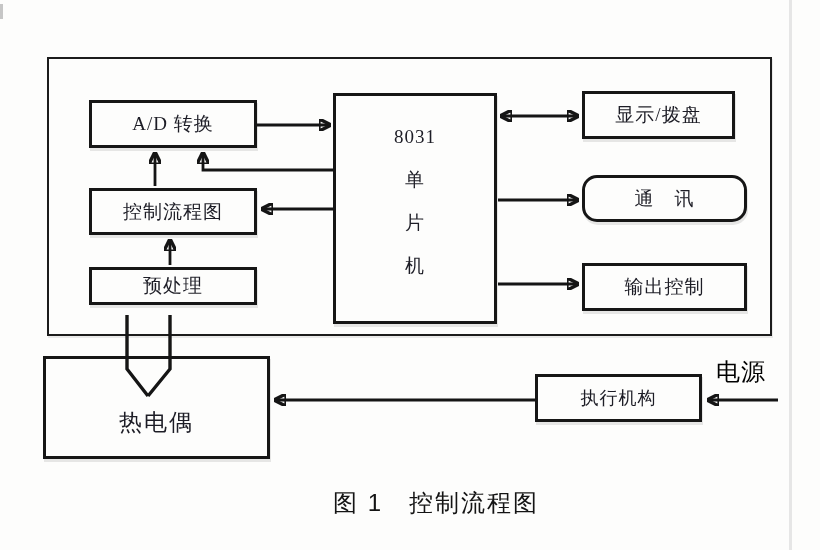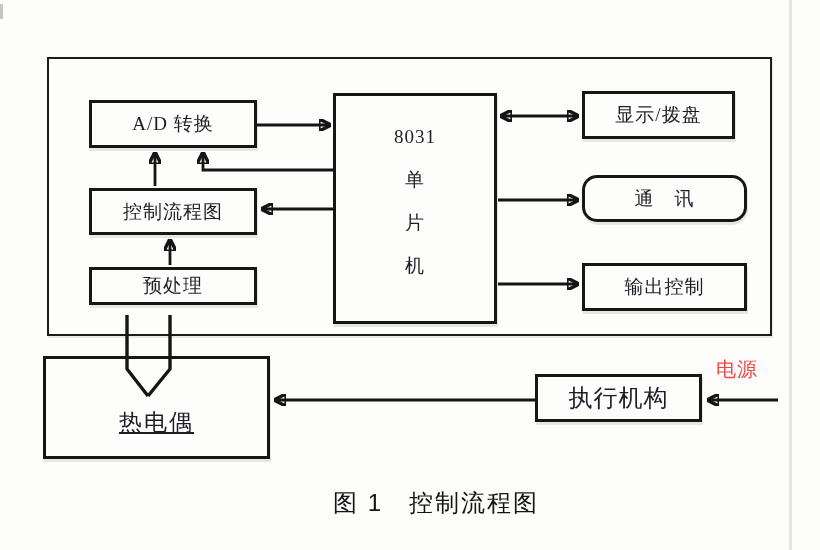--- a/index.html
+++ b/index.html
@@ -39,29 +39,29 @@
   .b-ad       { left: 89px;  top: 100px; width: 168px; height: 48px; text-align: right; }
   .b-amp      { left: 89px;  top: 188px; width: 168px; height: 47px; }
   .b-pre      { left: 89px;  top: 267px; width: 168px; height: 38px; }
   .b-mcu      { left: 333px; top: 93px;  width: 164px; height: 231px;
                 flex-direction: column; justify-content: flex-start;
                 padding-top: 19px; line-height: 43px; }
   .b-display  { left: 582px; top: 91px;  width: 153px; height: 48px; }
   .b-comm     { left: 582px; top: 175px; width: 165px; height: 47px; border-radius: 15px; }
   .b-output   { left: 582px; top: 263px; width: 165px; height: 48px; }
   .b-thermo   { left: 43px;  top: 356px; width: 227px; height: 103px;
-                padding-top: 30px; font-size: 23px; letter-spacing: 2px; text-decoration: underline; }
+                padding-top: 30px; font-size: 23px; letter-spacing: 2px; }
   .b-actuator { left: 535px; top: 374px; width: 167px; height: 48px;
-                font-size: 24px; }
+                font-size: 18px; }
   .mcu-line { display: block; text-align: center; }
   
   .power-label {
     position: absolute;
     left: 716px; top: 356px;
-    font-size: 20px; color: #ef4444; letter-spacing: 1px;
+    font-size: 24px; color: #000000; letter-spacing: 1px;
   }
   .caption {
     position: absolute;
     left: 0; top: 487px; width: 820px;
     text-align: center;
     font-family: "Liberation Sans", "DejaVu Sans", sans-serif;
     font-weight: 400;
     font-size: 24px;
     color: #141414;
     letter-spacing: 2px;

